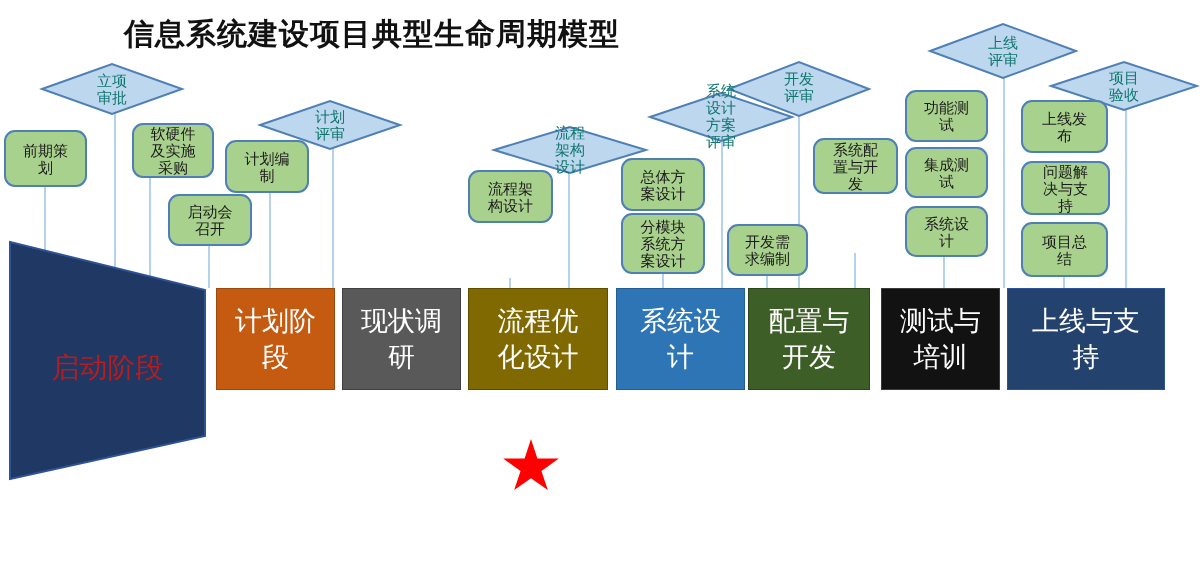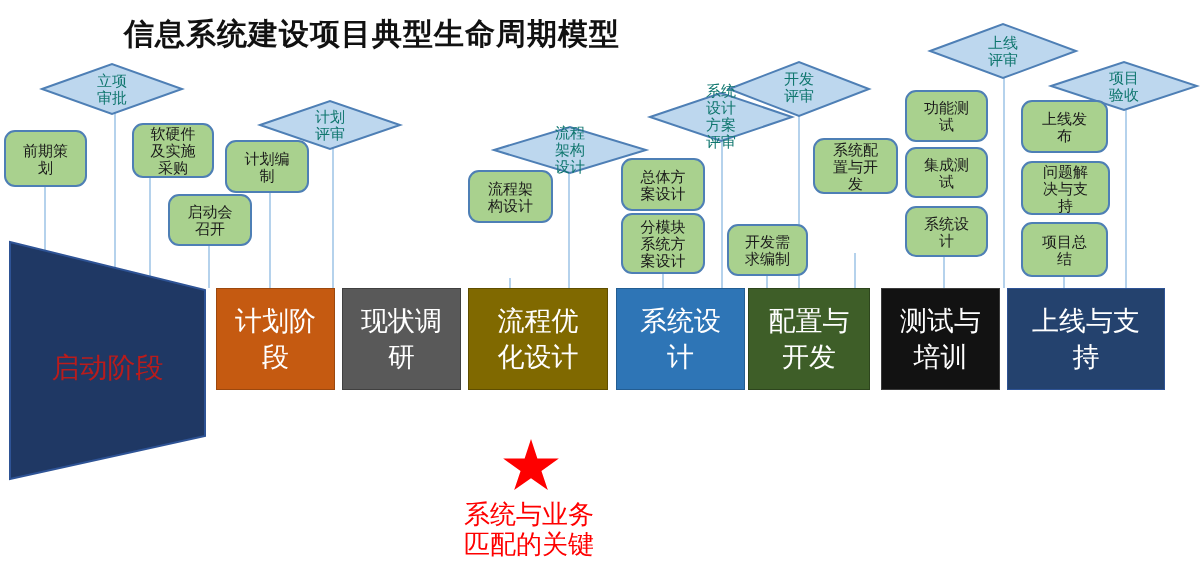--- a/index.html
+++ b/index.html
@@ -120,15 +120,14 @@
   <div class="trap-label">启动阶段</div>
   <div class="phase p-plan" style="left:216px;  width:119px; padding:0 14px;">计划阶段</div>
   <div class="phase p-survey" style="left:342px;  width:119px; padding:0 14px;">现状调研</div>
   <div class="phase p-proc" style="left:468px;  width:140px; padding:0 20px;">流程优化设计</div>
   <div class="phase p-sys" style="left:616px;  width:129px; padding:0 16px;">系统设计</div>
   <div class="phase p-conf" style="left:748px;  width:122px; padding:0 15px;">配置与开发</div>
   <div class="phase p-test" style="left:881px;  width:119px; padding:13px 14px;">测试与培训</div>
   <div class="phase p-live" style="left:1007px; width:158px; padding:0 16px;">上线与支持</div>
 
   <div class="star"></div>
-  <div class="star-caption">系统与业务匹配的关键</div>
 
 </div>
 
 </body></html>

